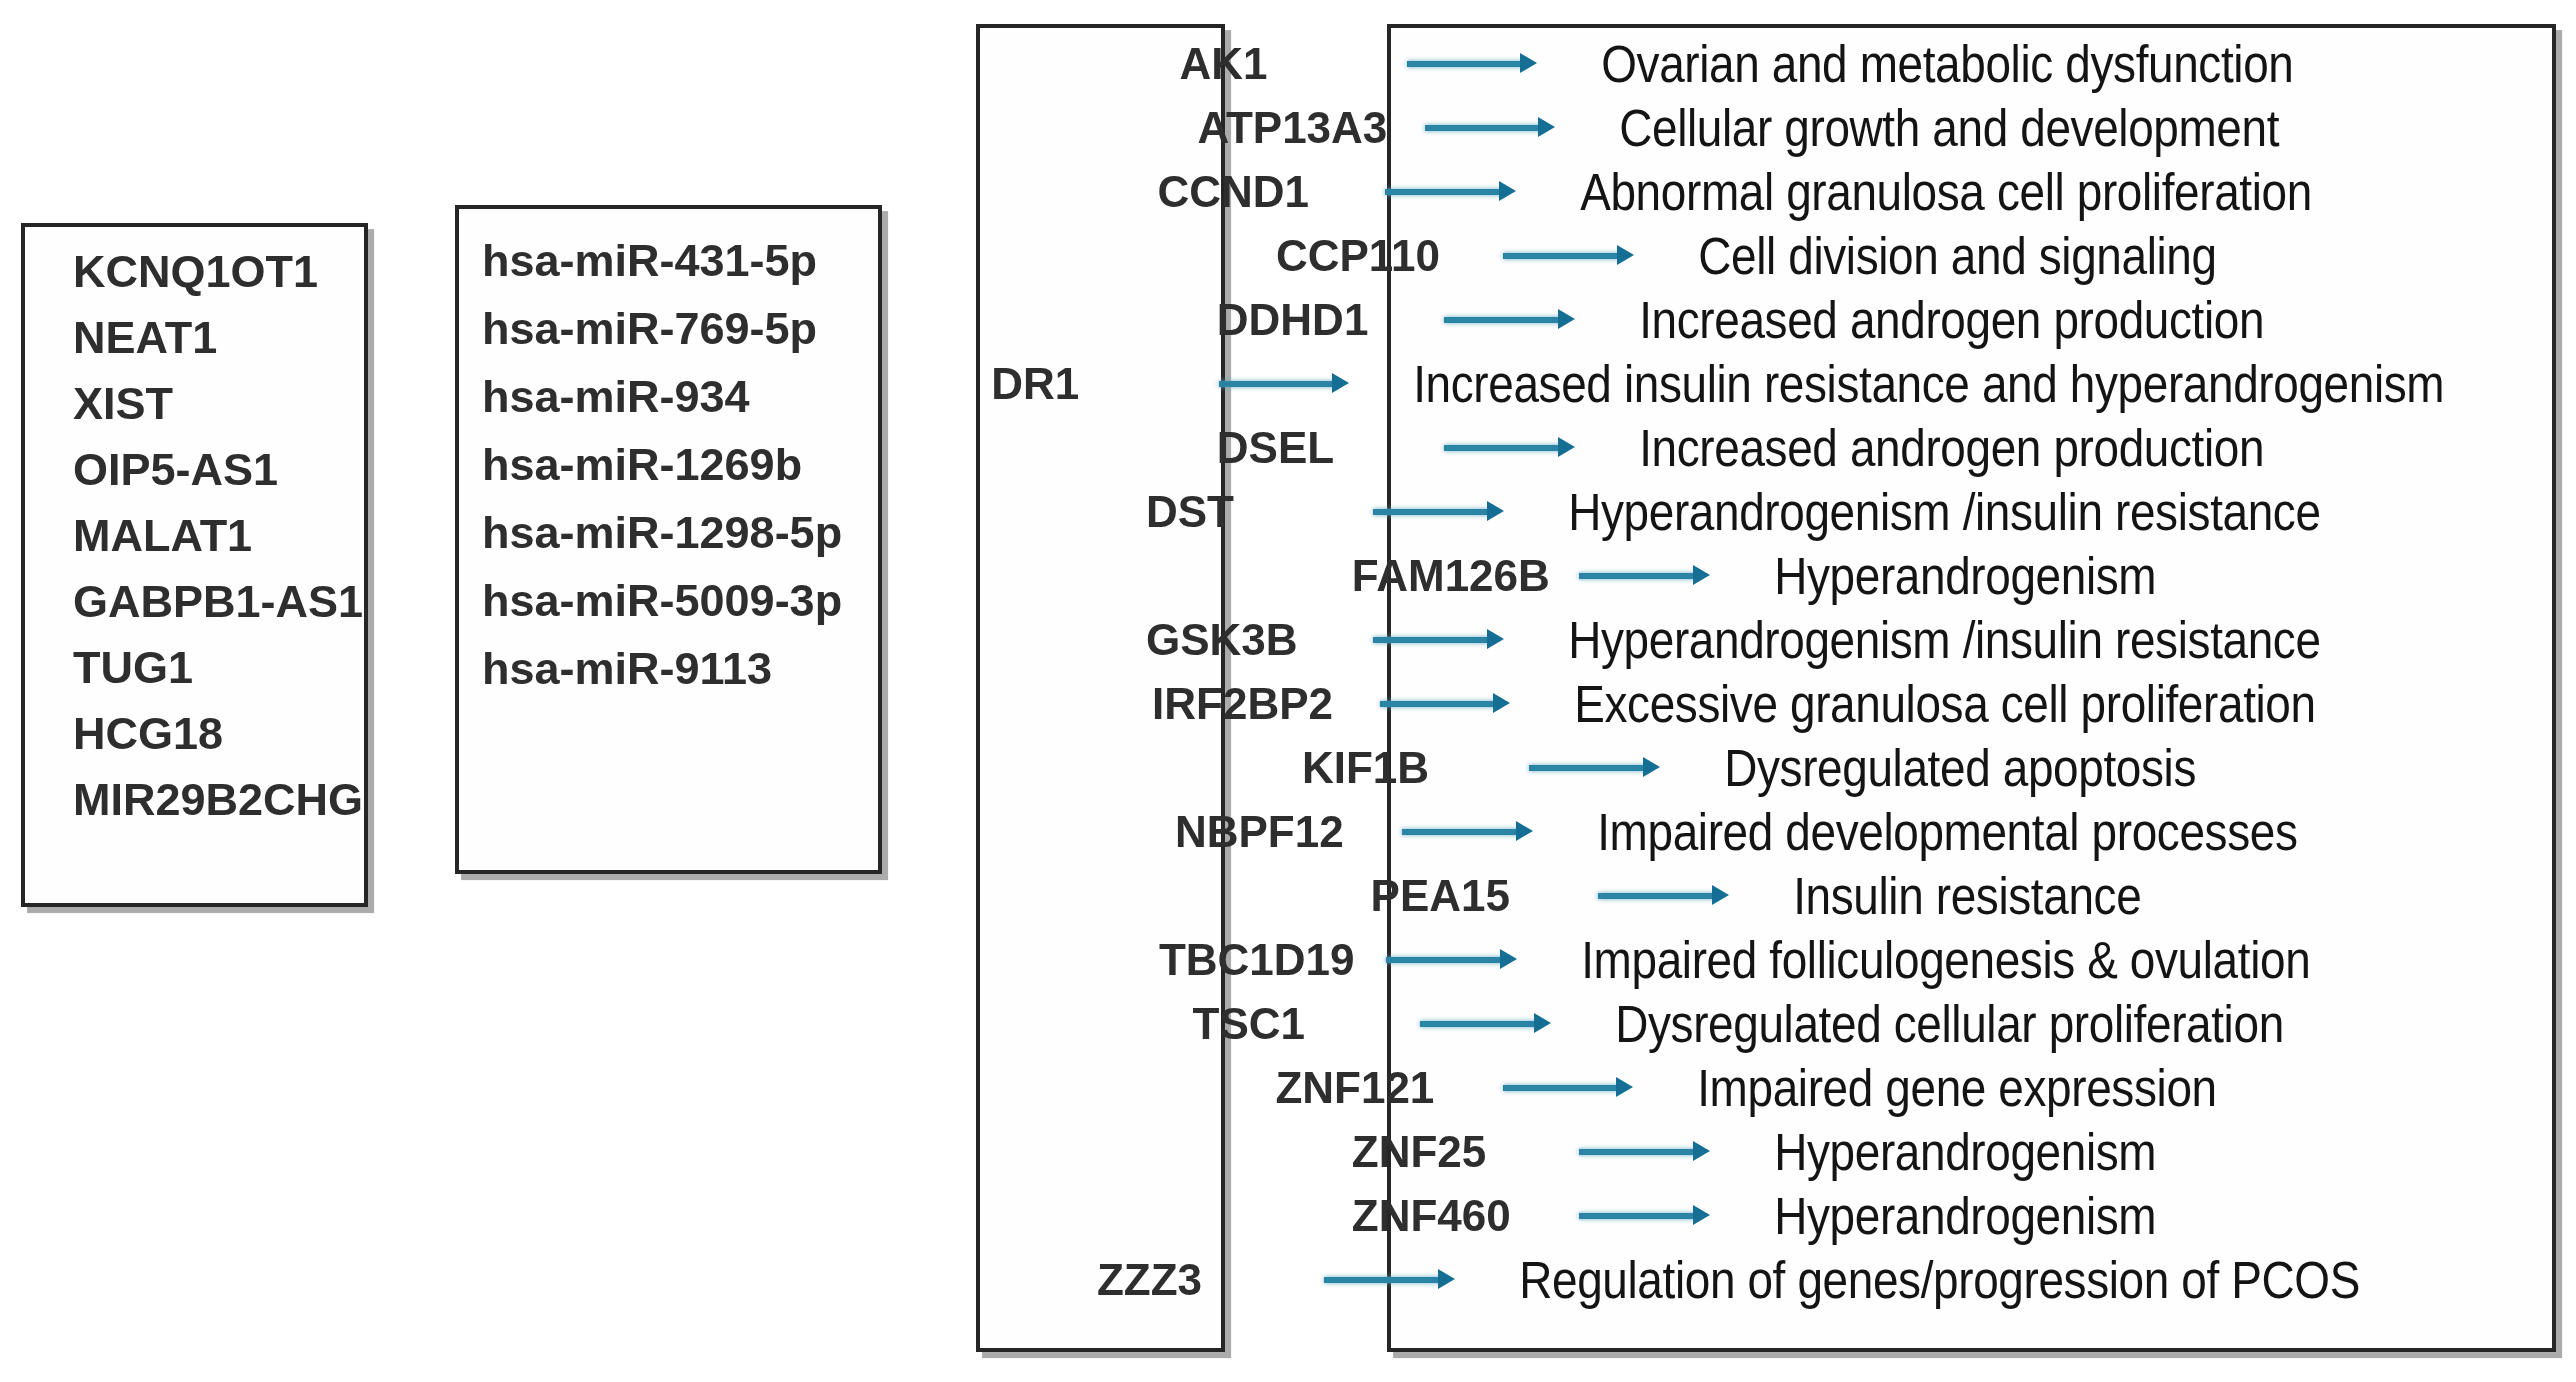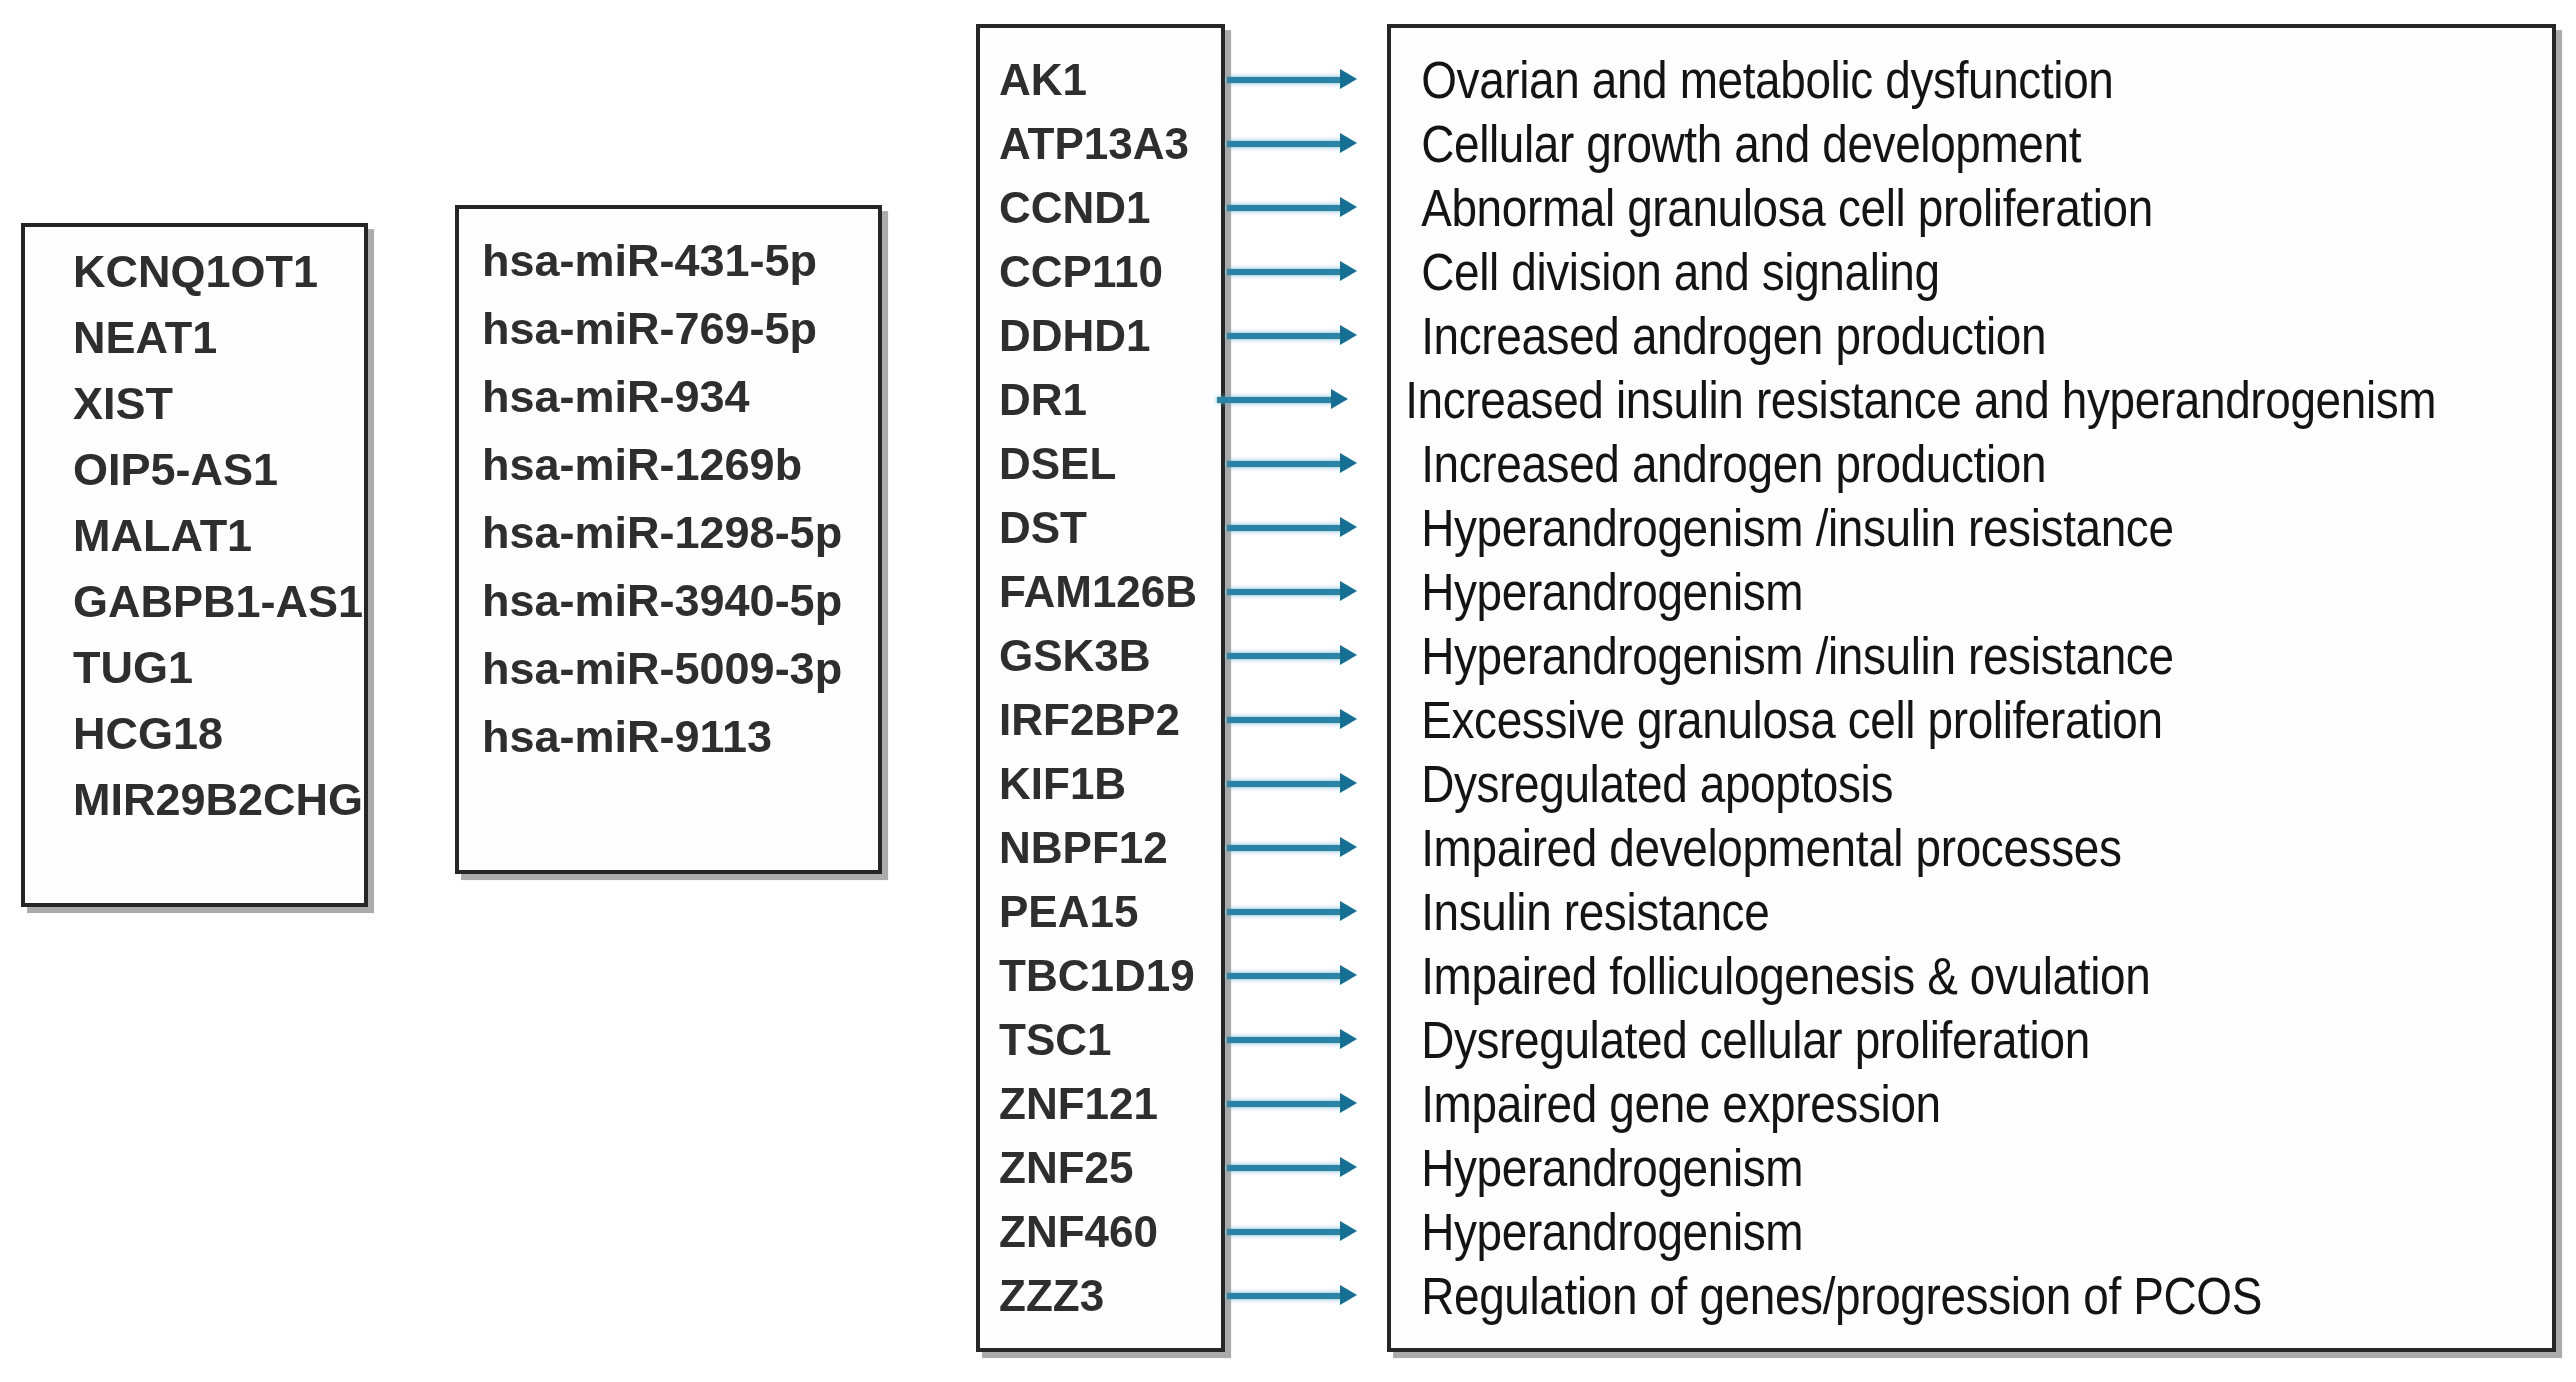--- a/index.html
+++ b/index.html
@@ -28,22 +28,22 @@
     font-size:45px;font-weight:bold;color:#2e2e2e;white-space:nowrap;margin-left:20px;
   }
   .mir-list{padding:18.4px 0 0 23px;}
   .mir-list .item{
     height:68px;display:flex;align-items:center;
     font-size:45px;font-weight:bold;color:#2e2e2e;white-space:nowrap;
   }
 
   .rows{
     position:absolute;left:976px;top:24px;width:1579px;height:1328px;
-    padding-top:24px;box-sizing:border-box;
-    display:flex;flex-direction:column;
+    padding-top:8px;box-sizing:border-box;
+    display:flex;flex-direction:column;align-items:center;
   }
   .row{height:64px;display:flex;align-items:center;}
   .gene-cell{
     width:249px;padding-left:23px;box-sizing:border-box;
     font-size:44px;font-weight:bold;color:#2e2e2e;white-space:nowrap;
   }
   .arrow-cell{width:162px;height:100%;position:relative;}
   .arrow-line{
     position:absolute;left:1.5px;top:50%;margin-top:-3.1px;
     width:117px;height:6.1px;background:#2b84a6;
@@ -99,21 +99,20 @@
 
 
         <div class="item">hsa-miR-769-5p</div>
 
         <div class="item">hsa-miR-934</div>
 
         <div class="item">hsa-miR-1269b</div>
 
         <div class="item">hsa-miR-1298-5p</div>
 
-        <div class="item">hsa-miR-3940-5p</div>
 
         <div class="item">hsa-miR-5009-3p</div>
 
         <div class="item">hsa-miR-9113</div>
       </div>
   </div>
 
   <div class="box" id="gene-box"></div>
   <div class="box" id="func-box"></div>
 

